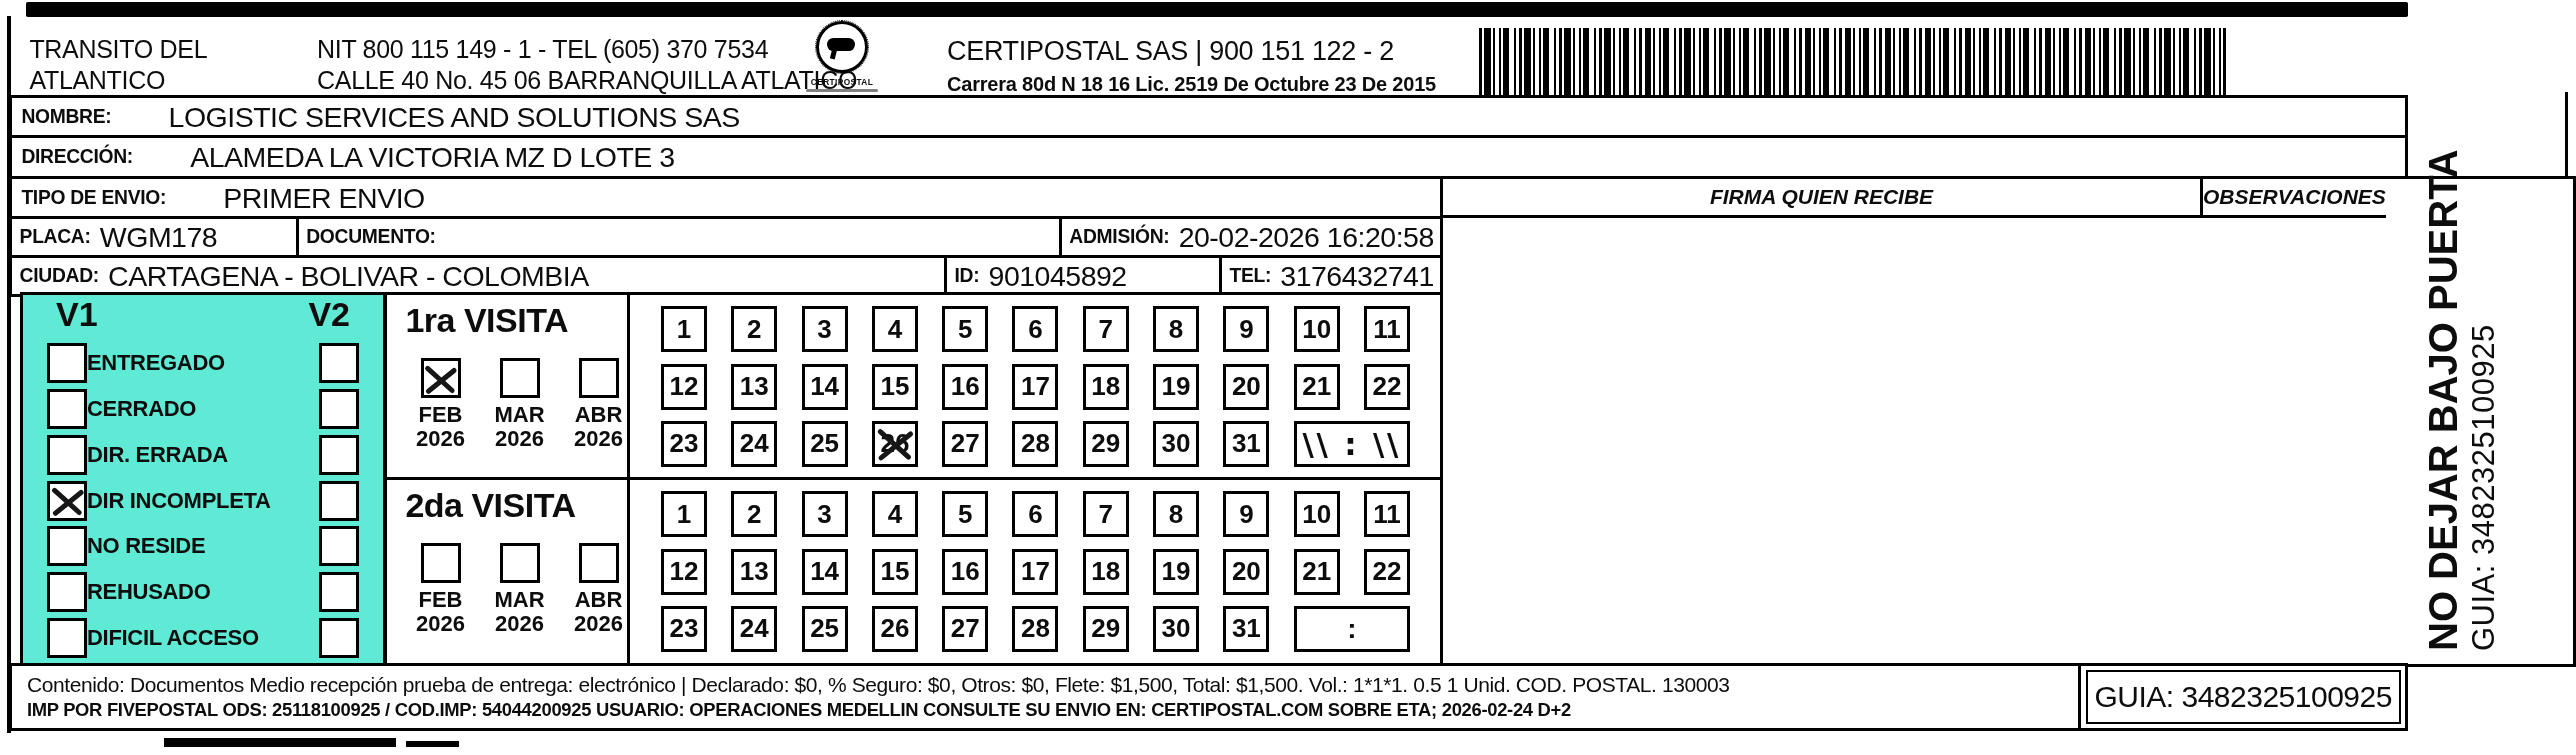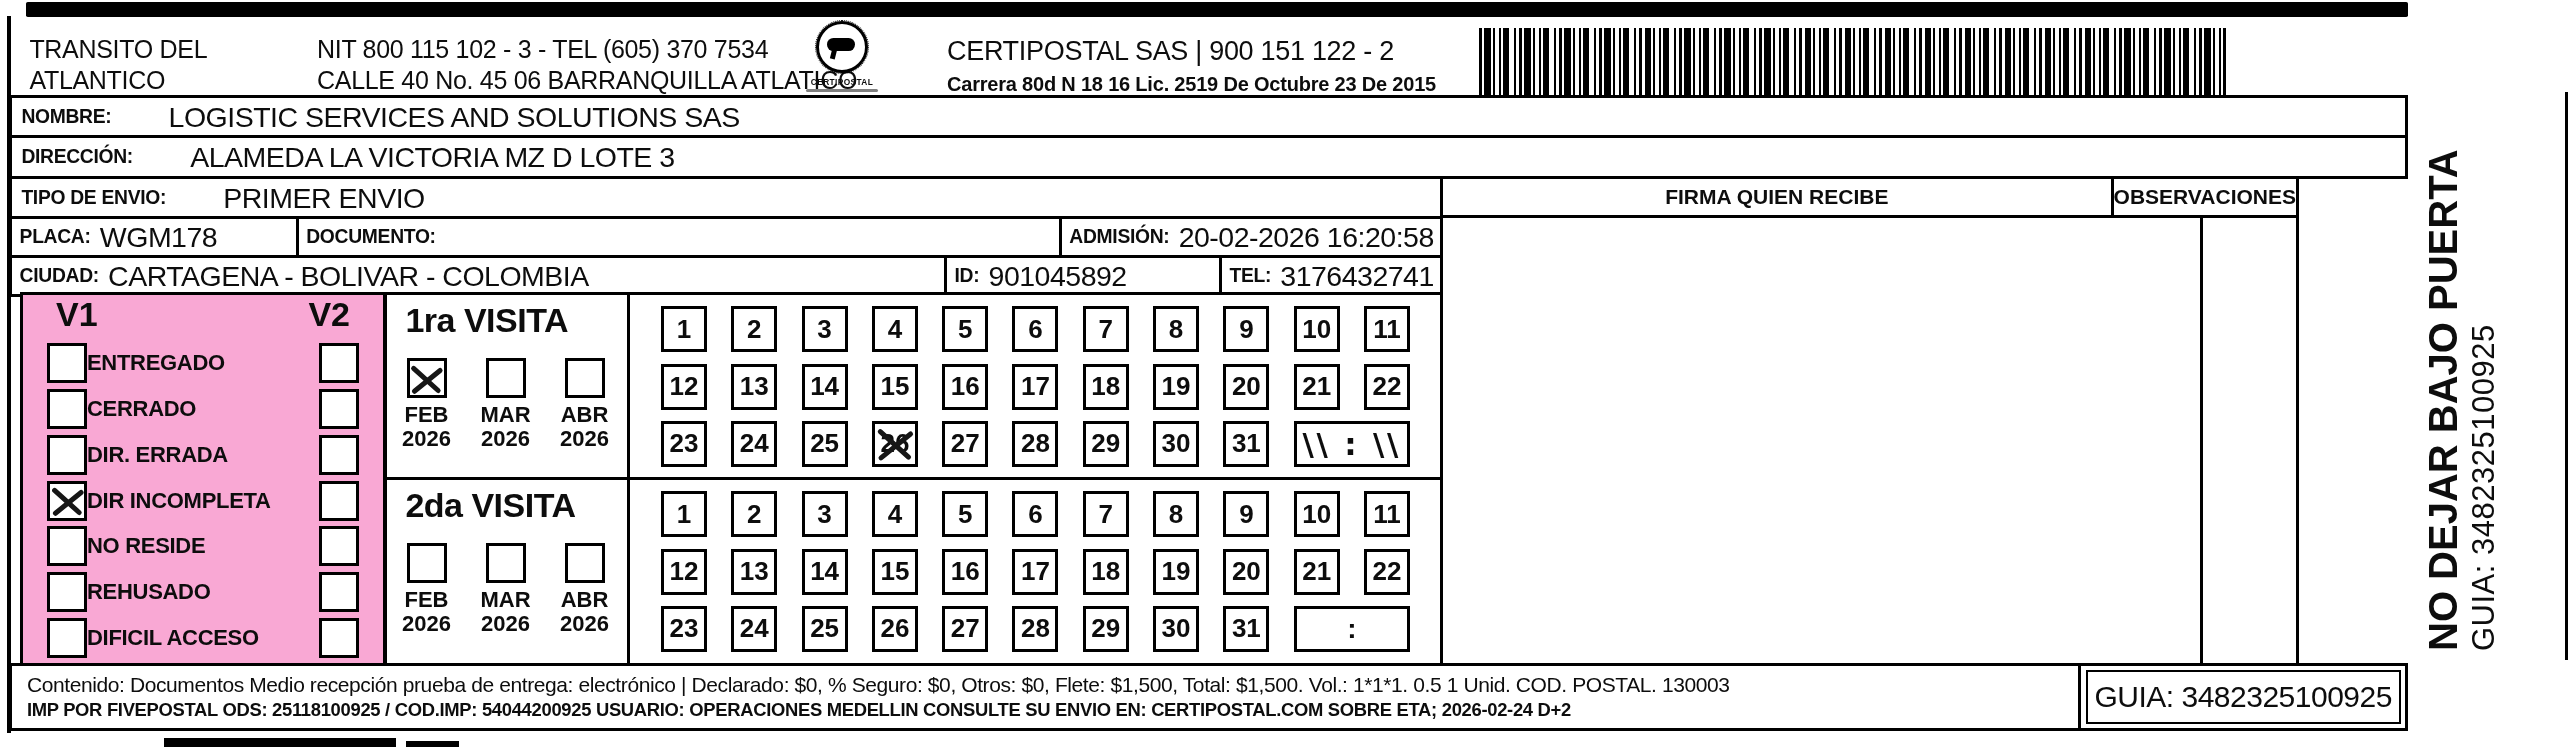--- a/index.html
+++ b/index.html
@@ -41,34 +41,34 @@
   #row-direccion{left:9.2px;top:135px;width:2399px;height:44px;}
   #row-tipo{left:9.2px;top:176px;width:1435px;height:44px;}
   #row-placa{left:9.2px;top:216px;width:1435px;height:42px;}
   #row-ciudad{left:9.2px;top:255px;width:1435px;height:42px;}
   .cell{display:flex;align-items:center;height:100%;padding:0 7.4px;}
   .cell+.cell{border-left:3.7px solid #000;}
   .flabel{font-size:19.3px;font-weight:700;margin-right:9.2px;white-space:nowrap;letter-spacing:-0.3px;}
   .fvalue{font-size:28.5px;letter-spacing:-0.5px;white-space:nowrap;}
 
   
-  #status-panel{left:20px;top:292px;width:366px;height:375px;border:3.7px solid #000;background:#f9a8d4;}
+  #status-panel{left:20px;top:292px;width:366px;height:375px;border:3.7px solid #000;background:#5eead4;}
   .vhead{position:absolute;top:0px;font-size:34px;font-weight:700;}
   .vhead.v1{left:33px;} .vhead.v2{right:33px;}
   #status-rows{position:absolute;left:0;top:42px;width:100%;height:327px;display:flex;
                flex-direction:column;justify-content:space-evenly;padding:0 24px;}
   .status-row{display:flex;align-items:center;}
   .cbx{width:40px;height:40px;border:3.7px solid #000;background:#fff;position:relative;flex:0 0 auto;}
   .opt-label{flex:1;text-align:left;font-size:22px;font-weight:700;letter-spacing:-0.3px;}
 
   
   .visit-box{position:absolute;left:384px;width:275px;height:189px;border:3.7px solid #000;background:#fff;}
   #visit1{top:292px;} #visit2{top:477px;}
   .visit-title{font-size:34px;font-weight:700;padding:5.5px 0 0 18.4px;letter-spacing:-0.5px;}
-  .months{display:flex;gap:20px;padding-left:10px;margin-top:18.4px;}
+  .months{display:flex;gap:20px;padding-left:24px;margin-top:18.4px;}
   .month{display:flex;flex-direction:column;align-items:center;width:59px;}
   .month .cbx{margin-bottom:5.5px;}
   .mlab{font-size:22px;font-weight:700;line-height:24px;}
 
   
   .day-grid{position:absolute;left:627px;width:817px;height:189px;border:3.7px solid #000;background:#fff;
             display:flex;flex-direction:column;justify-content:space-evenly;padding:0 31px;}
   #grid1{top:292px;} #grid2{top:477px;}
   .day-row{display:grid;grid-template-columns:repeat(11,46px);justify-content:space-between;height:46px;}
   .day-cell{width:46px;height:46px;border:3.7px solid #000;background:#fff;display:flex;align-items:center;
@@ -78,22 +78,22 @@
   .time-cell.hand{font-size:31px;letter-spacing:2.8px;font-family:"DejaVu Sans",sans-serif;}
 
   
   .xmark{position:absolute;left:-4.6px;top:-4.6px;right:-4.6px;bottom:-4.6px;pointer-events:none;}
   .xmark::before,.xmark::after{content:"";position:absolute;left:6%;top:47%;width:88%;height:4.6px;
       background:#161616;border-radius:2.8px;}
   .xmark::before{transform:rotate(42deg);}
   .xmark::after{transform:rotate(-39deg) translateY(1.8px);}
 
   
-  #right-cols{left:1440px;top:176px;width:859px;height:491px;border:3.7px solid #000;background:#fff;
-              display:flex;flex-direction:column;}
+  #right-cols{left:1440px;top:176px;width:1136px;height:491px;border:3.7px solid #000;background:#fff;
+              display:flex;flex-direction:row;font-style:italic;}
   .rc-head{display:flex;height:39px;border-bottom:3.7px solid #000;flex:0 0 auto;}
   .rc-h1{width:760px;border-right:3.7px solid #000;display:flex;align-items:center;justify-content:center;
          font-size:21px;font-weight:700;}
   .rc-h2{flex:1;display:flex;align-items:center;justify-content:center;font-size:21px;font-weight:700;}
   .rc-body{flex:1;display:flex;}
   .rc-c1{width:760px;border-right:3.7px solid #000;}
   .rc-c2{flex:1;}
 
   
   #footer{left:9.2px;top:663px;width:2399px;height:68px;border:3.7px solid #000;background:#fff;display:flex;}
@@ -120,21 +120,21 @@
   <div class="abs artifact-b2"></div>
   <div class="abs left-border"></div>
   <div class="abs right-edge"></div>
 
   <div class="abs" id="header">
     <div class="abs company">
       <div>TRANSITO DEL</div>
       <div>ATLANTICO</div>
     </div>
     <div class="abs contact">
-      <div>NIT 800 115 102 - 3 - TEL (605) 370 7534</div>
+      <div>NIT 800 115 149 - 1 - TEL (605) 370 7534</div>
       <div>CALLE 40 No. 45 06 BARRANQUILLA ATLATICO</div>
     </div>
     <div class="abs seal">
       <div class="seal-circle">
         <div class="seal-glyph"></div>
       </div>
       <div class="seal-label">CERTIPOSTAL</div>
       <div class="seal-sub"></div>
     </div>
     <div class="abs provider">

